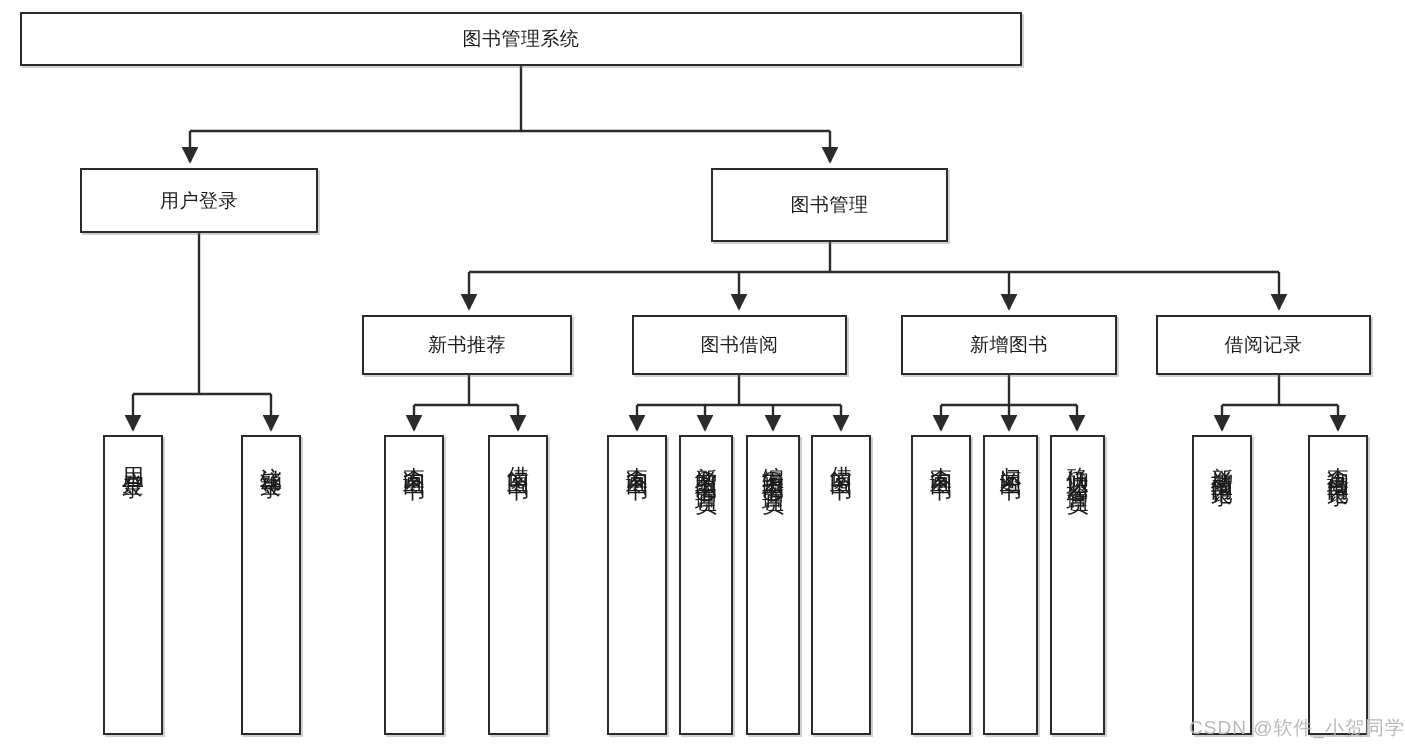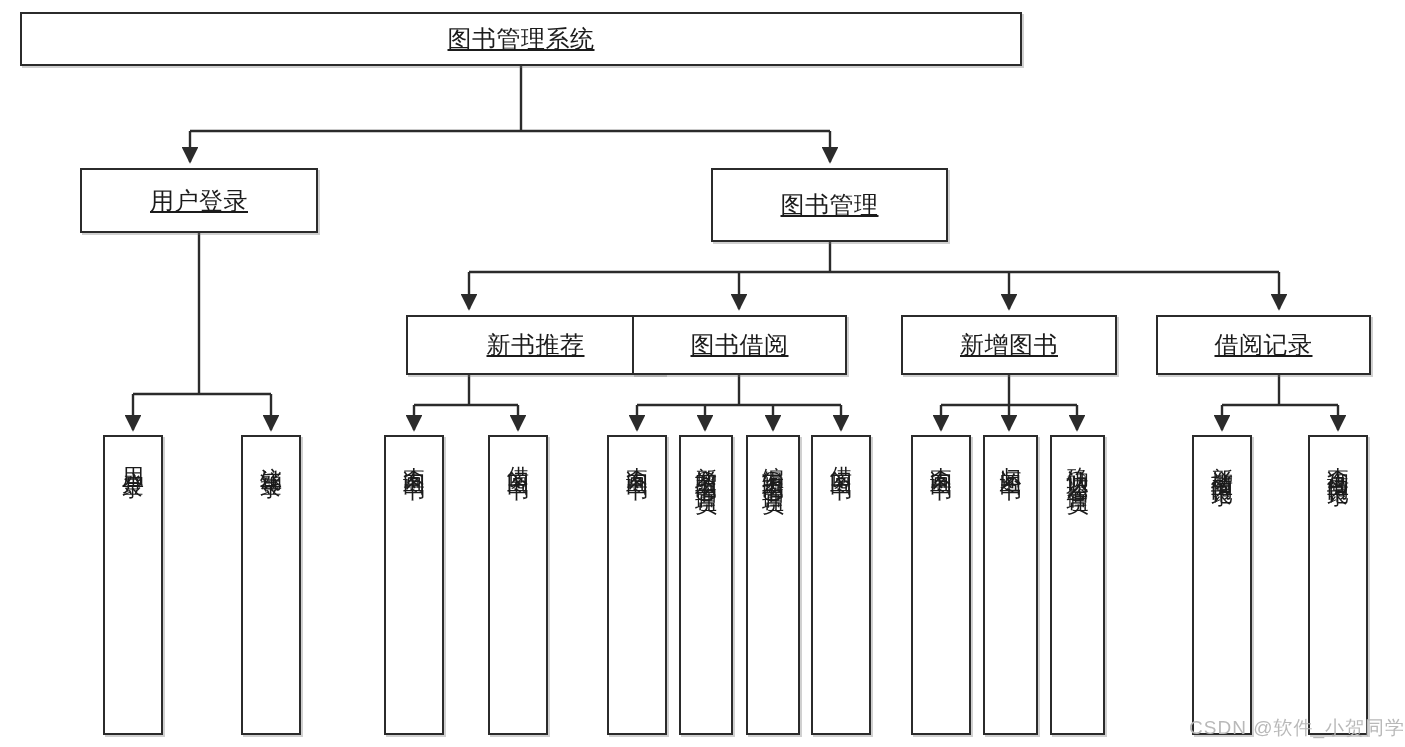--- a/index.html
+++ b/index.html
@@ -39,23 +39,22 @@
     color: #1b1b1b;
     box-shadow: 2px 2px 0 rgba(120,120,120,0.35);
   }
   .node .label {
     display: block;
     text-align: center;
     line-height: 1.15;
     white-space: nowrap;
   }
   .node.horizontal .label {
-    font-size: 24px;
+    font-size: 19px;
     letter-spacing: 0.5px;
-    text-decoration: underline;
   }
   .node.vertical {
     align-items: flex-start;
     justify-content: center;
     padding-top: 12px;
   }
   .node.vertical .label {
     writing-mode: vertical-rl;
     text-orientation: upright;
     font-size: 22px;
@@ -133,21 +132,21 @@
   </div>
 
   <div class="node horizontal" style="left:80px; top:168px; width:238px; height:65px;">
     <span class="label">用户登录</span>
   </div>
 
   <div class="node horizontal" style="left:711px; top:168px; width:237px; height:74px;">
     <span class="label">图书管理</span>
   </div>
 
-  <div class="node horizontal" style="left:362px; top:315px; width:259px; height:60px;margin-left:44px;">
+  <div class="node horizontal" style="left:362px; top:315px; width:210px; height:60px;">
     <span class="label">新书推荐</span>
   </div>
 
   <div class="node horizontal" style="left:632px; top:315px; width:215px; height:60px;">
     <span class="label">图书借阅</span>
   </div>
 
   <div class="node horizontal" style="left:901px; top:315px; width:216px; height:60px;">
     <span class="label">新增图书</span>
   </div>

